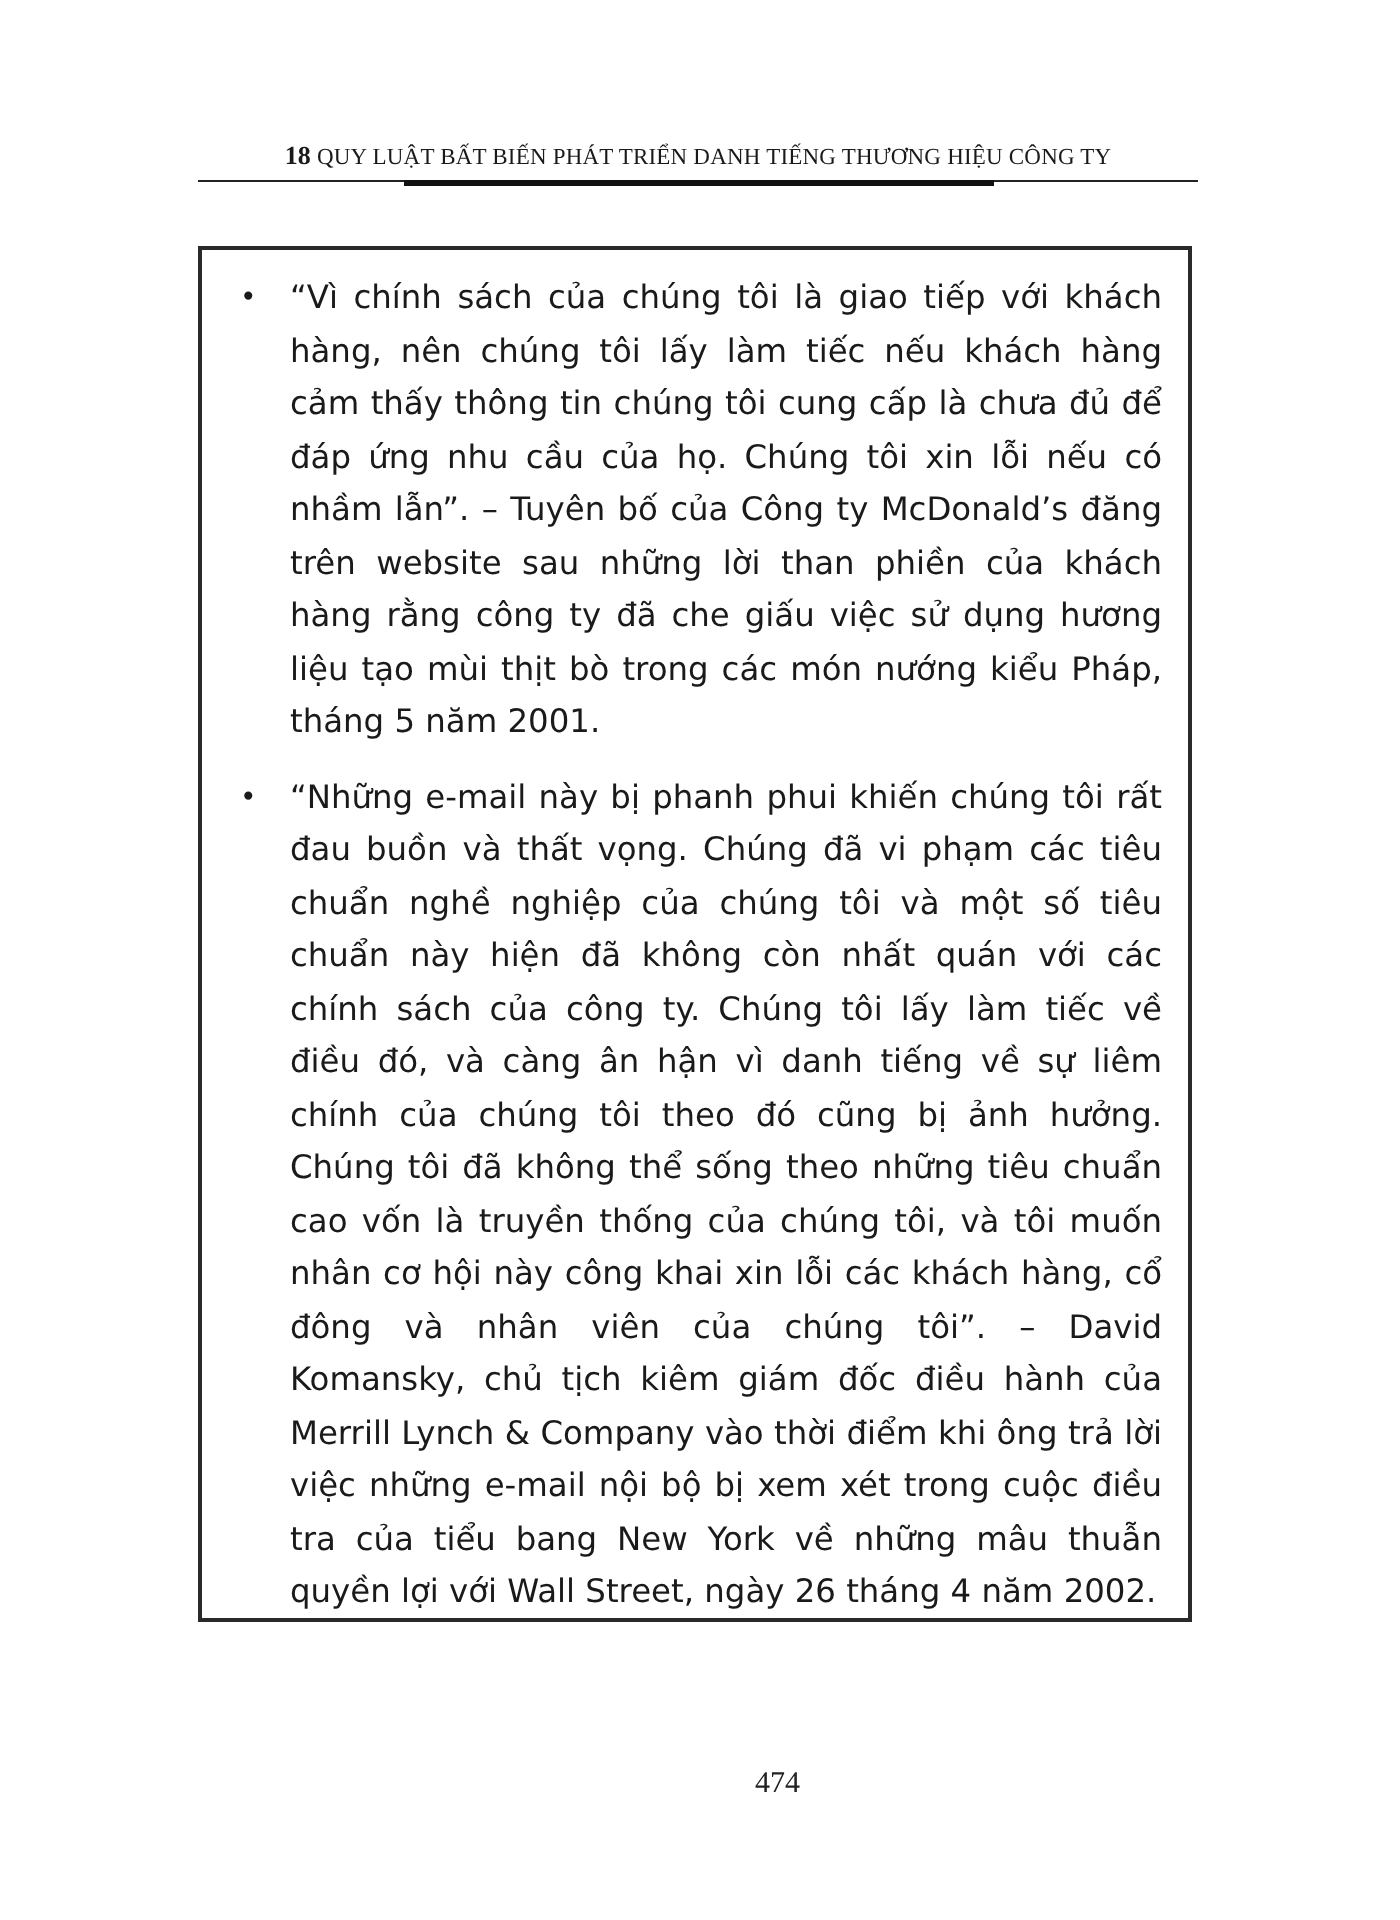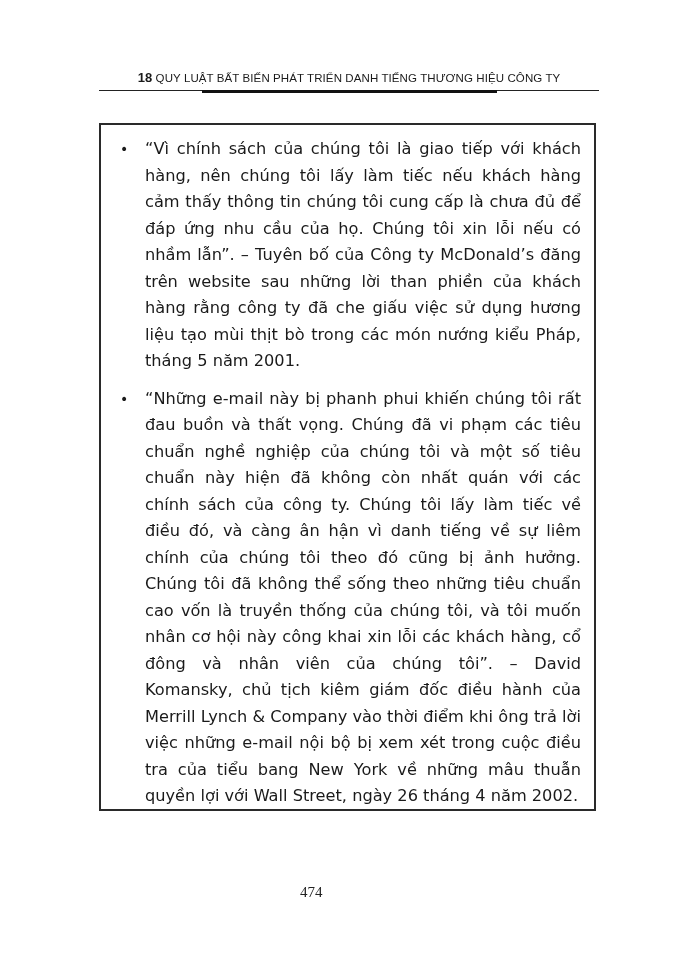--- a/index.html
+++ b/index.html
@@ -13,21 +13,21 @@
       position: relative;
       overflow: hidden;
       color: #1a1a1a;
     }
     .running-header {
       position: absolute;
       left: 99px;
       top: 70px;
       width: 500px;
       text-align: center;
-      font-family: Liberation Sans, sans-serif;
+      font-family: Liberation Serif, serif;
       font-size: 11.5px;
       letter-spacing: 0.1px;
       color: #1a1a1a;
     }
     .running-header .num {
       font-weight: bold;
       font-size: 13px;
     }
     .header-rule {
       position: absolute;
@@ -81,21 +81,21 @@
       left: 1px;
       top: 0;
       font-size: 14px;
       line-height: 26.5px;
     }
     .page-number {
       position: absolute;
       left: 300px;
       top: 884px;
       width: 100px;
-      text-align: left;
+      text-align: right;
       font-family: "Liberation Serif", "DejaVu Serif", serif;
       font-size: 15px;
       color: #222;
     }
   </style>
 </head>
 <body>
 
 <div class="running-header">
   <span class="num">18</span>

